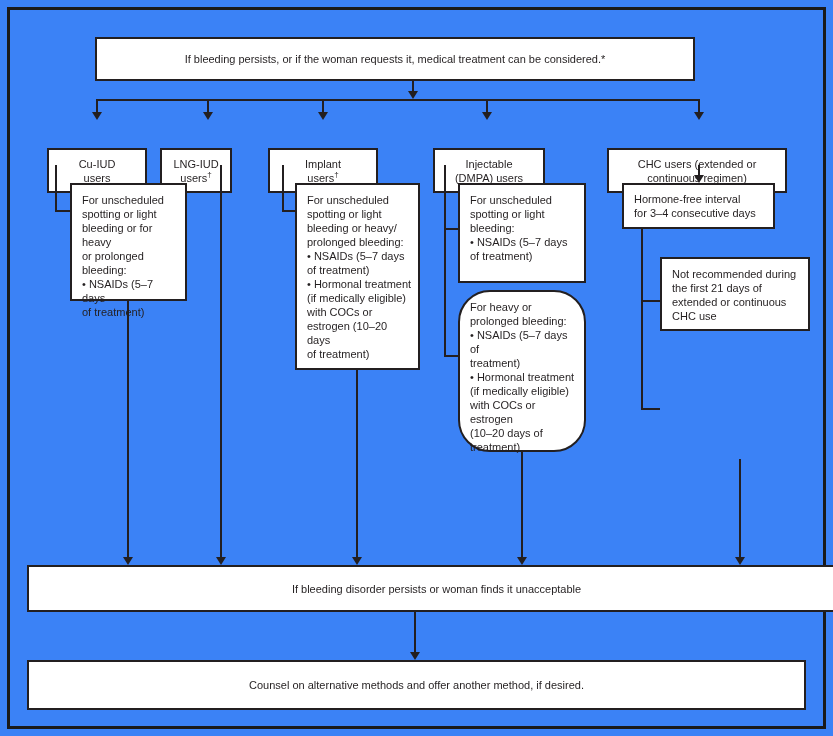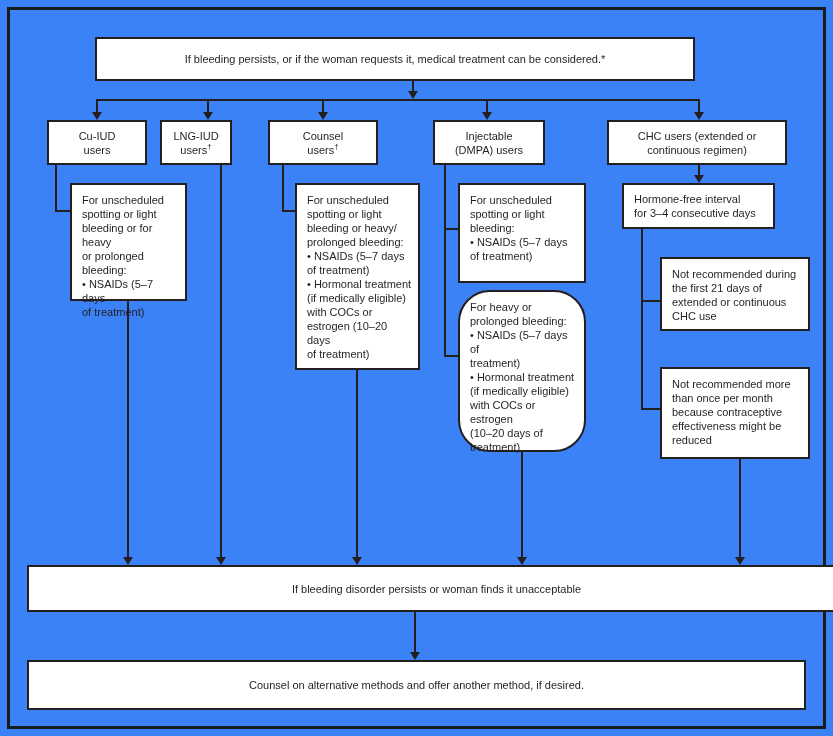--- a/index.html
+++ b/index.html
@@ -10,21 +10,21 @@
   .frame {
     position:absolute; left:7px; top:7px; width:819px; height:722px;
     border:3px solid #1a1a1a; box-sizing:border-box;
   }
   .box {
     position:absolute; border:2px solid #231f20; background:#ffffff;
     box-sizing:border-box; font-size:11px; line-height:14px; color:#231f20;
   }
   .center { display:flex; align-items:center; justify-content:center; text-align:center; }
   .txt { padding:8px 6px 6px 10px; white-space:pre-line; }
-  .hdr { flex-direction:column; }
+  .hdr { flex-direction:column;margin-top:28px; }
   .hdr sup { font-size:8px; line-height:0; }
   .vline, .hline { position:absolute; background:#231f20; }
   .vline { width:2px; }
   .hline { height:2px; }
   .arr {
     position:absolute; width:0; height:0;
     border-left:5px solid transparent; border-right:5px solid transparent;
     border-top:8px solid #231f20;
   }
 </style>
@@ -55,21 +55,21 @@
 
   <div class="box center hdr" style="left:47px; top:120px; width:100px; height:45px;">
     <span><span>Cu-IUD</span><br>
     <span>users</span><sup></sup></span>
   </div>
   <div class="box center hdr" style="left:160px; top:120px; width:72px; height:45px;">
     <span><span>LNG-IUD</span><br>
     <span>users</span><sup>†</sup></span>
   </div>
   <div class="box center hdr" style="left:268px; top:120px; width:110px; height:45px;">
-    <span><span>Counsel</span><br>
+    <span><span>Implant</span><br>
     <span>users</span><sup>†</sup></span>
   </div>
   <div class="box center hdr" style="left:433px; top:120px; width:112px; height:45px;">
     <span><span>Injectable</span><br>
     <span>(DMPA) users</span><sup></sup></span>
   </div>
   <div class="box center hdr" style="left:607px; top:120px; width:180px; height:45px;">
     <span><span>CHC users (extended or</span><br>
     <span>continuous regimen)</span><sup></sup></span>
   </div>
@@ -140,27 +140,20 @@
   </div>
   <div class="vline" style="left:641px; top:229px; height:181px;"></div>
   <div class="hline" style="left:641px; top:300px; width:19px;"></div>
   <div class="hline" style="left:641px; top:408px; width:19px;"></div>
   <div class="box" style="left:660px; top:257px; width:150px; height:74px;">
     <div class="txt">Not recommended during
 the first 21 days of
 extended or continuous
 CHC use</div>
   </div>
-  <div class="box" style="left:660px; top:367px; width:150px; height:92px;">
-    <div class="txt">Not recommended more
-than once per month
-because contraceptive
-effectiveness might be
-reduced</div>
-  </div>
   <div class="vline" style="left:739px; top:459px; height:98px;"></div>
   <div class="arr" style="left:735px; top:557px;"></div>
 
   <div class="box center" style="left:27px; top:565px; width:819px; height:47px;">
     <span>If bleeding disorder persists or woman finds it unacceptable</span>
   </div>
   <div class="vline" style="left:414px; top:612px; height:40px;"></div>
   <div class="arr" style="left:410px; top:652px;"></div>
   <div class="box center" style="left:27px; top:660px; width:779px; height:50px;">
     <span>Counsel on alternative methods and offer another method, if desired.</span>

